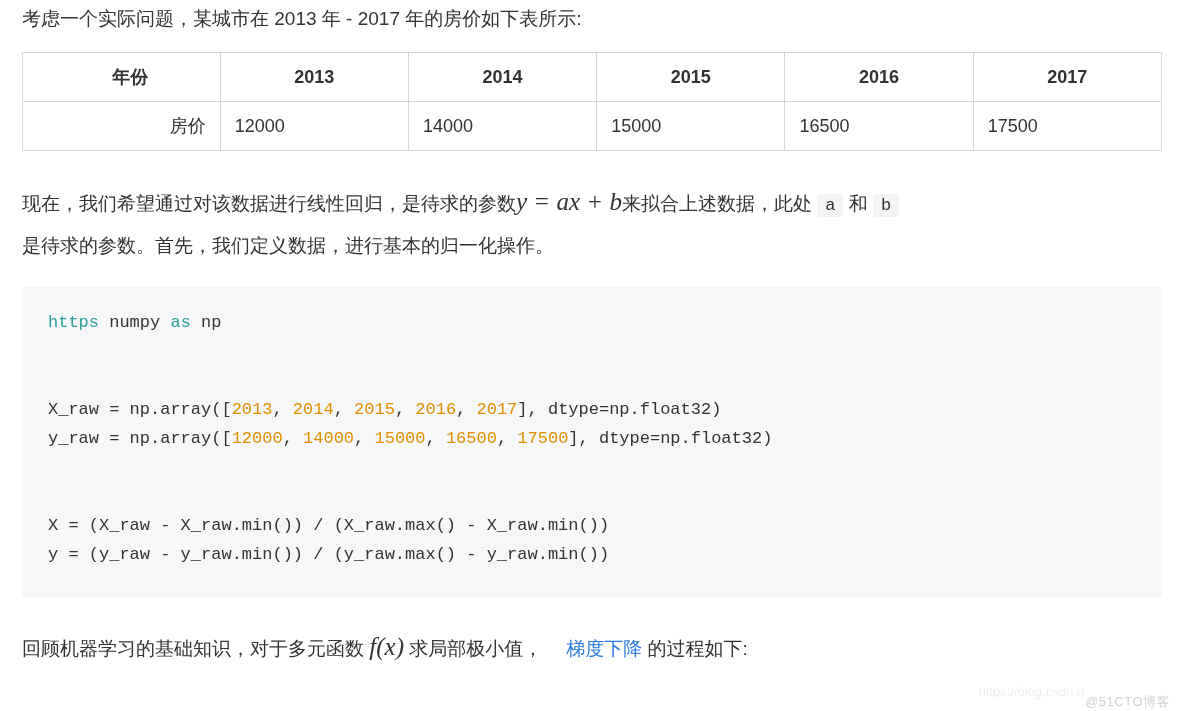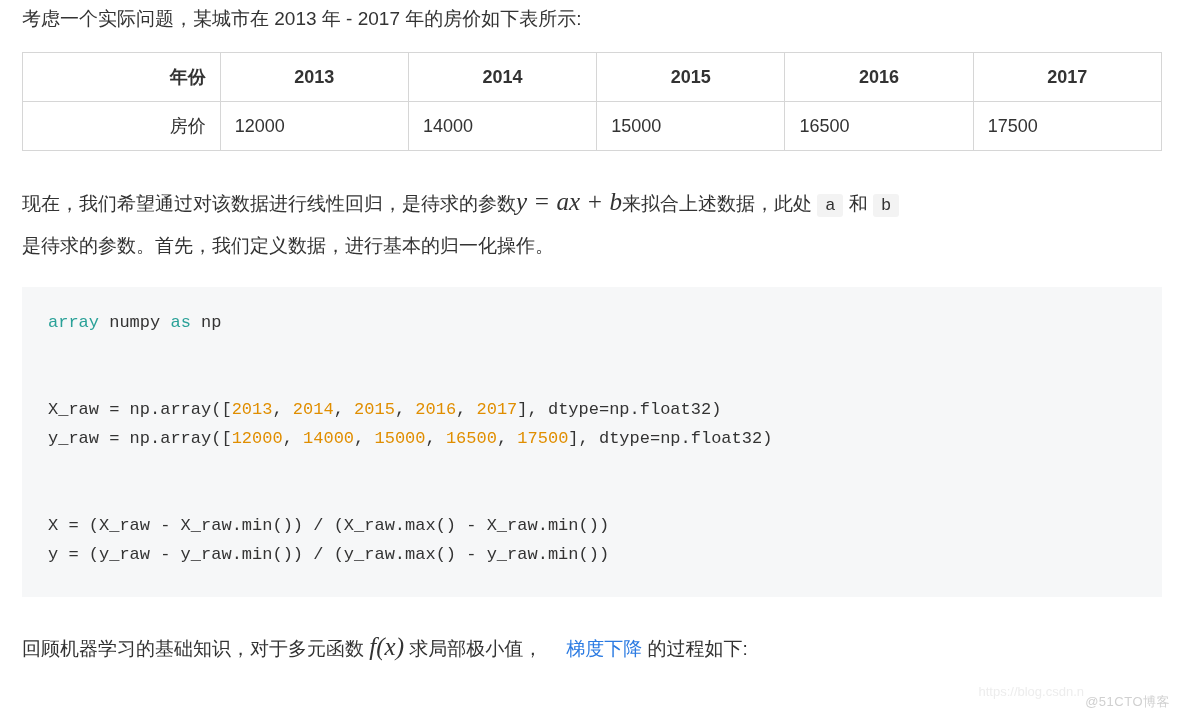--- a/index.html
+++ b/index.html
@@ -26,21 +26,21 @@
   th, td {
     border: 1px solid #d6d6d6;
     padding: 12px 14px;
     font-size: 18px;
     text-align: left;
   }
   th {
     font-weight: 700;
     text-align: center;
   }
-  th:first-child { text-align: right; padding-left: 32px; }
+  th:first-child { text-align: center; padding-left: 32px; }
   td:first-child { text-align: right; }
   .para2 {
     font-size: 19px;
     line-height: 2.0;
     color: #333;
     margin-bottom: 8px;
   }
   .inline-code {
     font-family: Consolas, "Courier New", monospace;
     background: #f3f3f3;
@@ -115,21 +115,21 @@
 
 <p class="para2">
   <span>现在，我们希望通过对该数据进行线性回归，是待求的参数</span><span class="math-inline">y = ax + b</span><span>来拟合上述数据，此处</span>
   <span class="inline-code">a</span>
   <span>和</span>
   <span class="inline-code">b</span>
   <br>
   <span>是待求的参数。首先，我们定义数据，进行基本的归一化操作。</span>
 </p>
 
-<div class="codeblock"><span class="kw">array</span><span> numpy </span><span class="kw">as</span><span> np</span>
+<div class="codeblock"><span class="kw">https</span><span> numpy </span><span class="kw">as</span><span> np</span>
 
 
 <span>X_raw = np.array([</span><span class="num">2013</span>, <span class="num">2014</span>, <span class="num">2015</span>, <span class="num">2016</span>, <span class="num">2017</span><span>], dtype=np.float32)</span>
 <span>y_raw = np.array([</span><span class="num">12000</span>, <span class="num">14000</span>, <span class="num">15000</span>, <span class="num">16500</span>, <span class="num">17500</span><span>], dtype=np.float32)</span>
 
 
 <span>X = (X_raw - X_raw.min()) / (X_raw.max() - X_raw.min())</span>
 <span>y = (y_raw - y_raw.min()) / (y_raw.max() - y_raw.min())</span></div>
 
 <p class="para">

